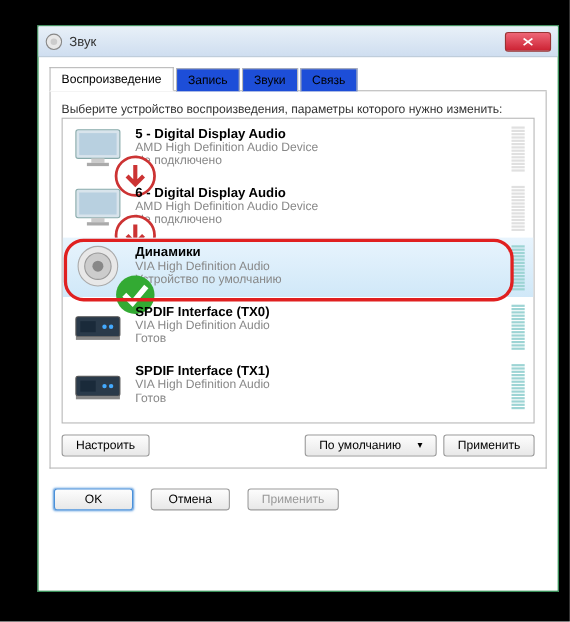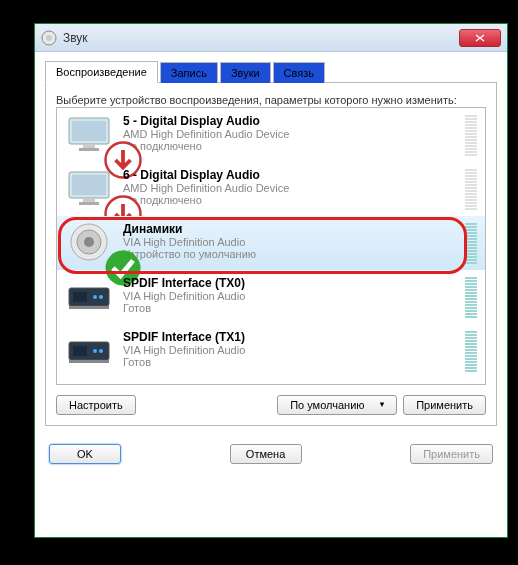--- a/index.html
+++ b/index.html
@@ -31,21 +31,21 @@
 .device-desc { font-size: 11px; color: #888; }
 .device-status { font-size: 11px; color: #888; }
 .level-meter { width: 12px; height: 42px; display: flex; flex-direction: column; justify-content: flex-end; gap: 1px; margin-left: 4px; }
 .level-bar { height: 2px; background: #9dd4d4; }
 .level-bar.off { background: #e0e0e0; }
 .btn-row { display: flex; justify-content: space-between; margin-top: 10px; }
 .btn-row-right { display: flex; gap: 6px; }
 .btn { padding: 3px 12px; border: 1px solid #999; background: linear-gradient(#fdfdfd, #e8e8e8); border-radius: 3px; cursor: pointer; font-size: 11px; min-width: 72px; }
 .btn.dropdown { min-width: 120px; display: flex; justify-content: space-between; align-items: flex-start; }
 .btn.dropdown::after { content: "▾"; margin-left: 6px; font-size: 9px; }
-.dialog-buttons { display: flex; justify-content: space-between; gap: 6px; padding: 10px 14px 12px; }
+.dialog-buttons { display: flex; justify-content: flex-start; gap: 16px; padding: 10px 14px 12px; }
 .dialog-buttons .btn { min-width: 72px; }
 .dialog-buttons .btn.primary { border-color: #4a90d9; box-shadow: 0 0 2px #4a90d9; }
 .dialog-buttons .btn.disabled { color: #999; }
 </style>
 </head>
 <body>
 
 <div class="window">
   <div class="titlebar">
     <span class="titlebar-icon">

